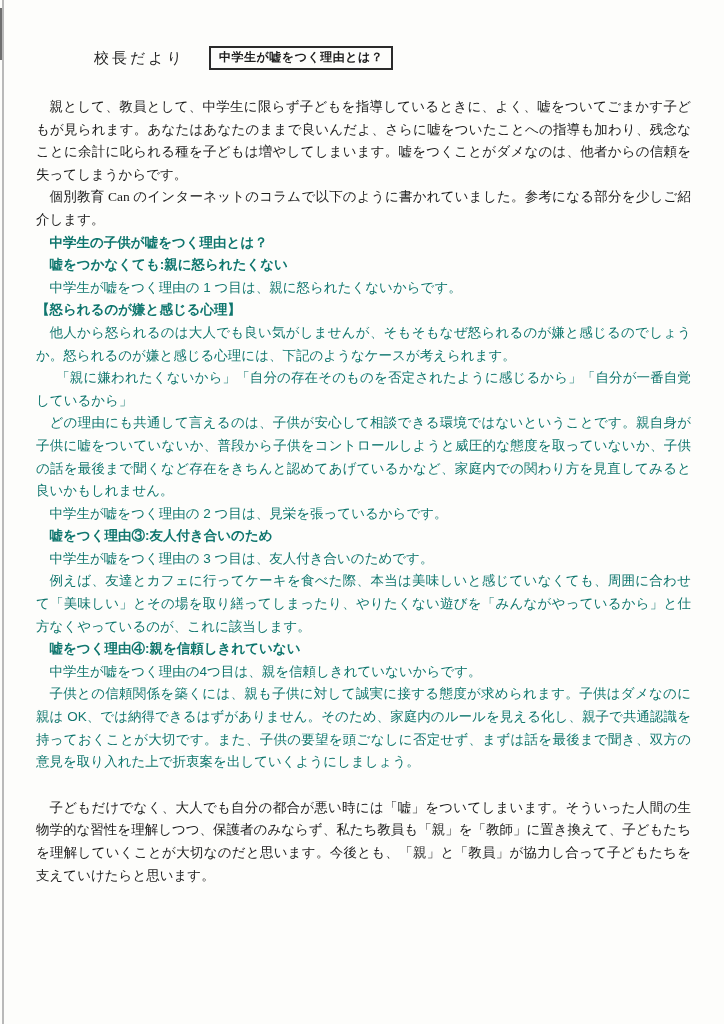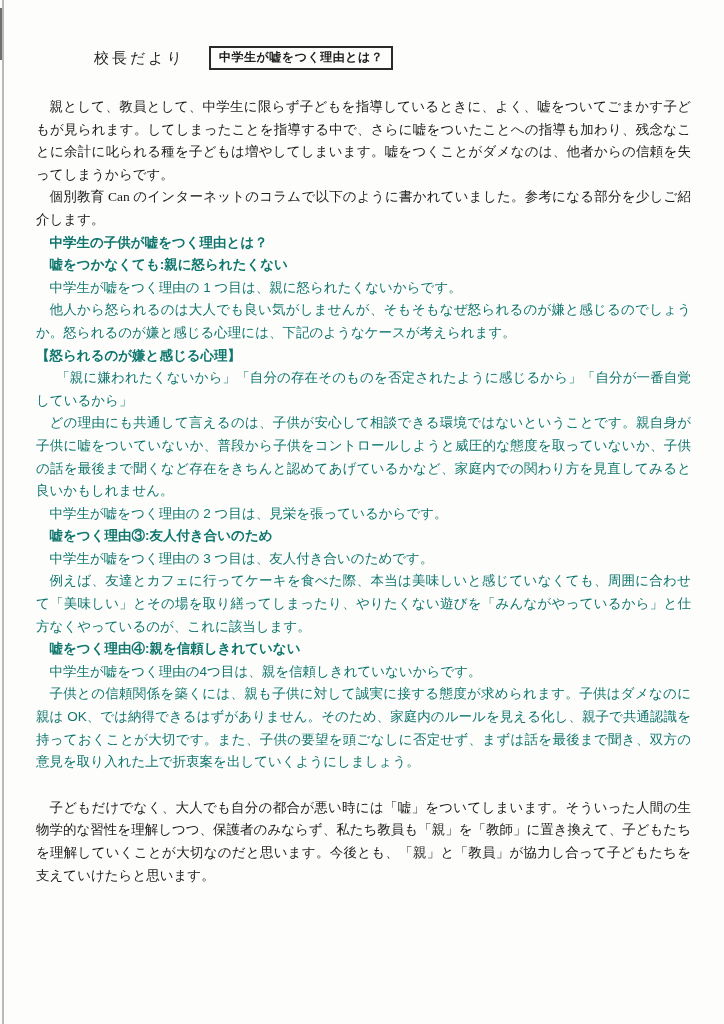--- a/index.html
+++ b/index.html
@@ -79,27 +79,27 @@
 <div class="page">
   <div class="scan-line"></div>
   <div class="scan-line-dark"></div>
 
   <div class="content">
     <div class="doc-header">
       <span class="header-label">校長だより</span>
       <span class="title-box">中学生が嘘をつく理由とは？</span>
     </div>
     <div class="doc-body">
-        <p class="p f-s" style="text-indent: 1em;">親として、教員として、中学生に限らず子どもを指導しているときに、よく、嘘をついてごまかす子どもが見られます。してしまったことを指導する中で、さらに嘘をついたことへの指導も加わり、残念なことに余計に叱られる種を子どもは増やしてしまいます。嘘をつくことがダメなのは、他者からの信頼を失ってしまうからです。</p>
+        <p class="p f-s" style="text-indent: 1em;">親として、教員として、中学生に限らず子どもを指導しているときに、よく、嘘をついてごまかす子どもが見られます。あなたはあなたのままで良いんだよ、さらに嘘をついたことへの指導も加わり、残念なことに余計に叱られる種を子どもは増やしてしまいます。嘘をつくことがダメなのは、他者からの信頼を失ってしまうからです。</p>
         <p class="p f-s" style="text-indent: 1em;">個別教育 Can のインターネットのコラムで以下のように書かれていました。参考になる部分を少しご紹介します。</p>
         <p class="p f-g bold" style="text-indent: 1em;">中学生の子供が嘘をつく理由とは？</p>
         <p class="p f-g bold" style="text-indent: 1em;">嘘をつかなくても:親に怒られたくない</p>
         <p class="p f-g" style="text-indent: 1em;">中学生が嘘をつく理由の 1 つ目は、親に怒られたくないからです。</p>
+        <p class="p f-g bold" style="text-indent: 0em;">【怒られるのが嫌と感じる心理】</p>
         <p class="p f-g" style="text-indent: 1em;">他人から怒られるのは大人でも良い気がしませんが、そもそもなぜ怒られるのが嫌と感じるのでしょうか。怒られるのが嫌と感じる心理には、下記のようなケースが考えられます。</p>
-        <p class="p f-g bold" style="text-indent: 0em;">【怒られるのが嫌と感じる心理】</p>
         <p class="p f-g" style="text-indent: 1.5em;">「親に嫌われたくないから」「自分の存在そのものを否定されたように感じるから」「自分が一番自覚しているから」</p>
         <p class="p f-g" style="text-indent: 1em;">どの理由にも共通して言えるのは、子供が安心して相談できる環境ではないということです。親自身が子供に嘘をついていないか、普段から子供をコントロールしようと威圧的な態度を取っていないか、子供の話を最後まで聞くなど存在をきちんと認めてあげているかなど、家庭内での関わり方を見直してみると良いかもしれません。</p>
         <p class="p f-g" style="text-indent: 1em;">中学生が嘘をつく理由の 2 つ目は、見栄を張っているからです。</p>
         <p class="p f-g bold" style="text-indent: 1em;">嘘をつく理由③:友人付き合いのため</p>
         <p class="p f-g" style="text-indent: 1em;">中学生が嘘をつく理由の 3 つ目は、友人付き合いのためです。</p>
         <p class="p f-g" style="text-indent: 1em;">例えば、友達とカフェに行ってケーキを食べた際、本当は美味しいと感じていなくても、周囲に合わせて「美味しい」とその場を取り繕ってしまったり、やりたくない遊びを「みんながやっているから」と仕方なくやっているのが、これに該当します。</p>
         <p class="p f-g bold" style="text-indent: 1em;">嘘をつく理由④:親を信頼しきれていない</p>
         <p class="p f-g" style="text-indent: 1em;">中学生が嘘をつく理由の4つ目は、親を信頼しきれていないからです。</p>
         <p class="p f-g" style="text-indent: 1em;">子供との信頼関係を築くには、親も子供に対して誠実に接する態度が求められます。子供はダメなのに親は OK、では納得できるはずがありません。そのため、家庭内のルールを見える化し、親子で共通認識を持っておくことが大切です。また、子供の要望を頭ごなしに否定せず、まずは話を最後まで聞き、双方の意見を取り入れた上で折衷案を出していくようにしましょう。</p>
         <p class="p f-s" style="text-indent: 1em; margin-top: 23px;">子どもだけでなく、大人でも自分の都合が悪い時には「嘘」をついてしまいます。そういった人間の生物学的な習性を理解しつつ、保護者のみならず、私たち教員も「親」を「教師」に置き換えて、子どもたちを理解していくことが大切なのだと思います。今後とも、「親」と「教員」が協力し合って子どもたちを支えていけたらと思います。</p>

